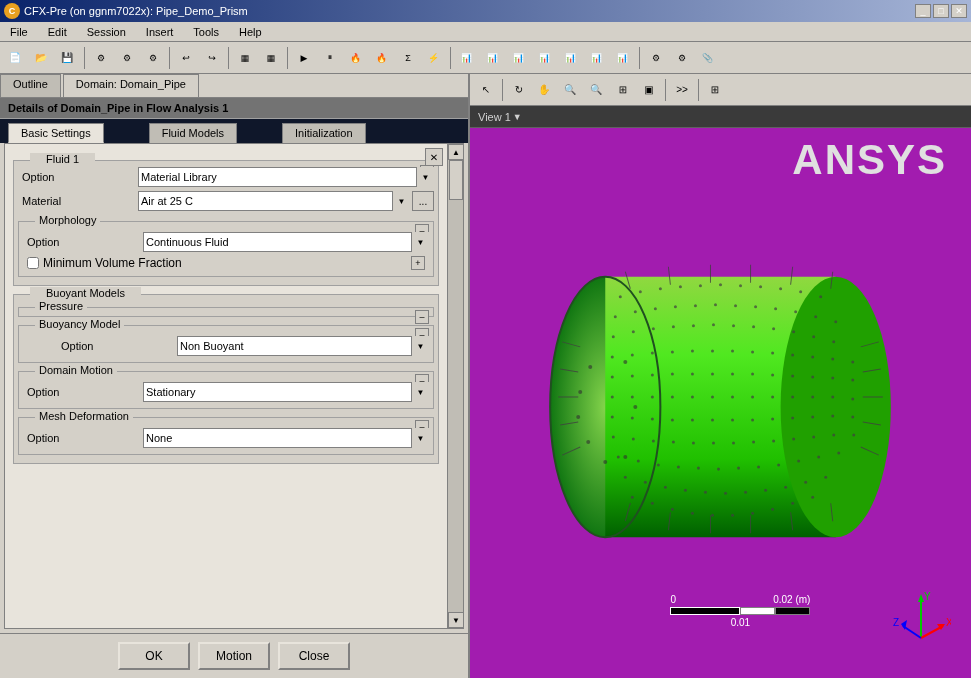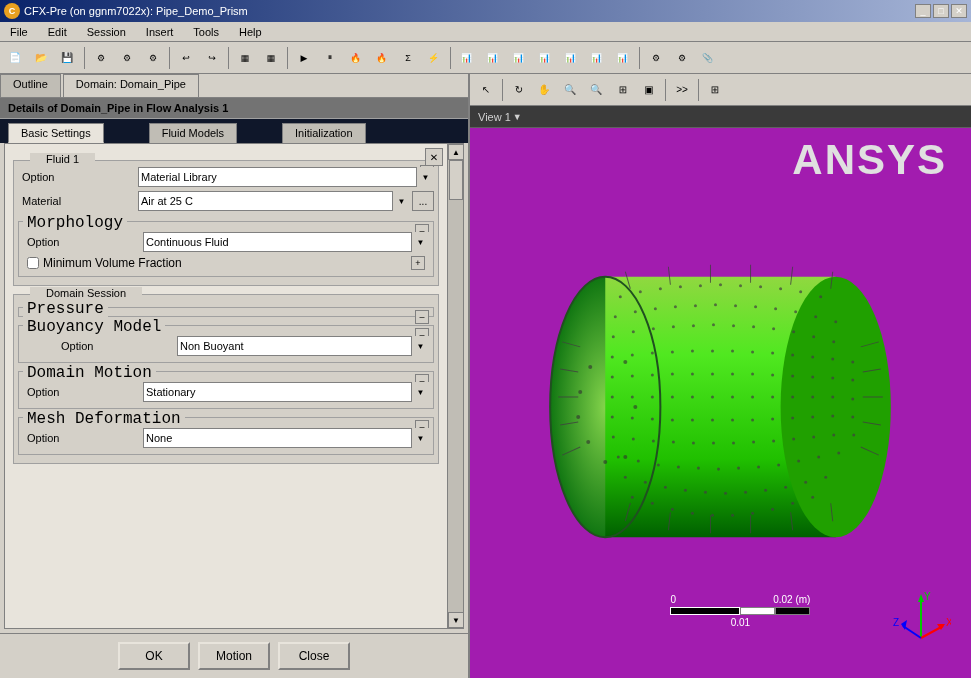--- a/index.html
+++ b/index.html
@@ -293,25 +293,24 @@
 
     
     .sub-section {
       border: 1px solid #a0a0a0;
       margin: 4px 0;
       padding: 4px;
       position: relative;
     }
     .sub-section-label {
       position: absolute;
-      top: -8px; left: 4px;
+      top: -8px; left: 16px;
       background: #d4d0c8;
       padding: 0 4px;
-      font-size: 16px;
-      font-family: Liberation Mono, monospace;
+      font-size: 11px;
     }
 
     
     .checkbox-row {
       display: flex;
       align-items: center;
       gap: 4px;
       padding: 2px 4px;
     }
     .form-checkbox {
@@ -543,21 +542,21 @@
             <div class="checkbox-row">
               <input type="checkbox" class="form-checkbox" style="">
               <span>Minimum Volume Fraction</span>
               <div style="flex:1;"></div>
               <div style="width:14px;height:14px;background:#d4d0c8;border:1px solid #808080;display:flex;align-items:center;justify-content:center;font-size:9px;cursor:pointer;">+</div>
             </div>
           </div>
         </div>
 
         <div class="section-group" style="margin-top:8px;">
-          <span class="section-label">Domain Session</span>
+          <span class="section-label">Buoyant Models</span>
 
           <div class="sub-section" style="margin-top:8px; background:#d4d0c8;">
             <span class="sub-section-label">Pressure</span>
             <div class="section-collapse" style="top:2px;">–</div>
 
           </div>
 
           <div class="sub-section" style="margin-top:8px; background:#d4d0c8;padding-left:38px;">
             <span class="sub-section-label">Buoyancy Model</span>
             <div class="section-collapse" style="top:2px;">–</div>

